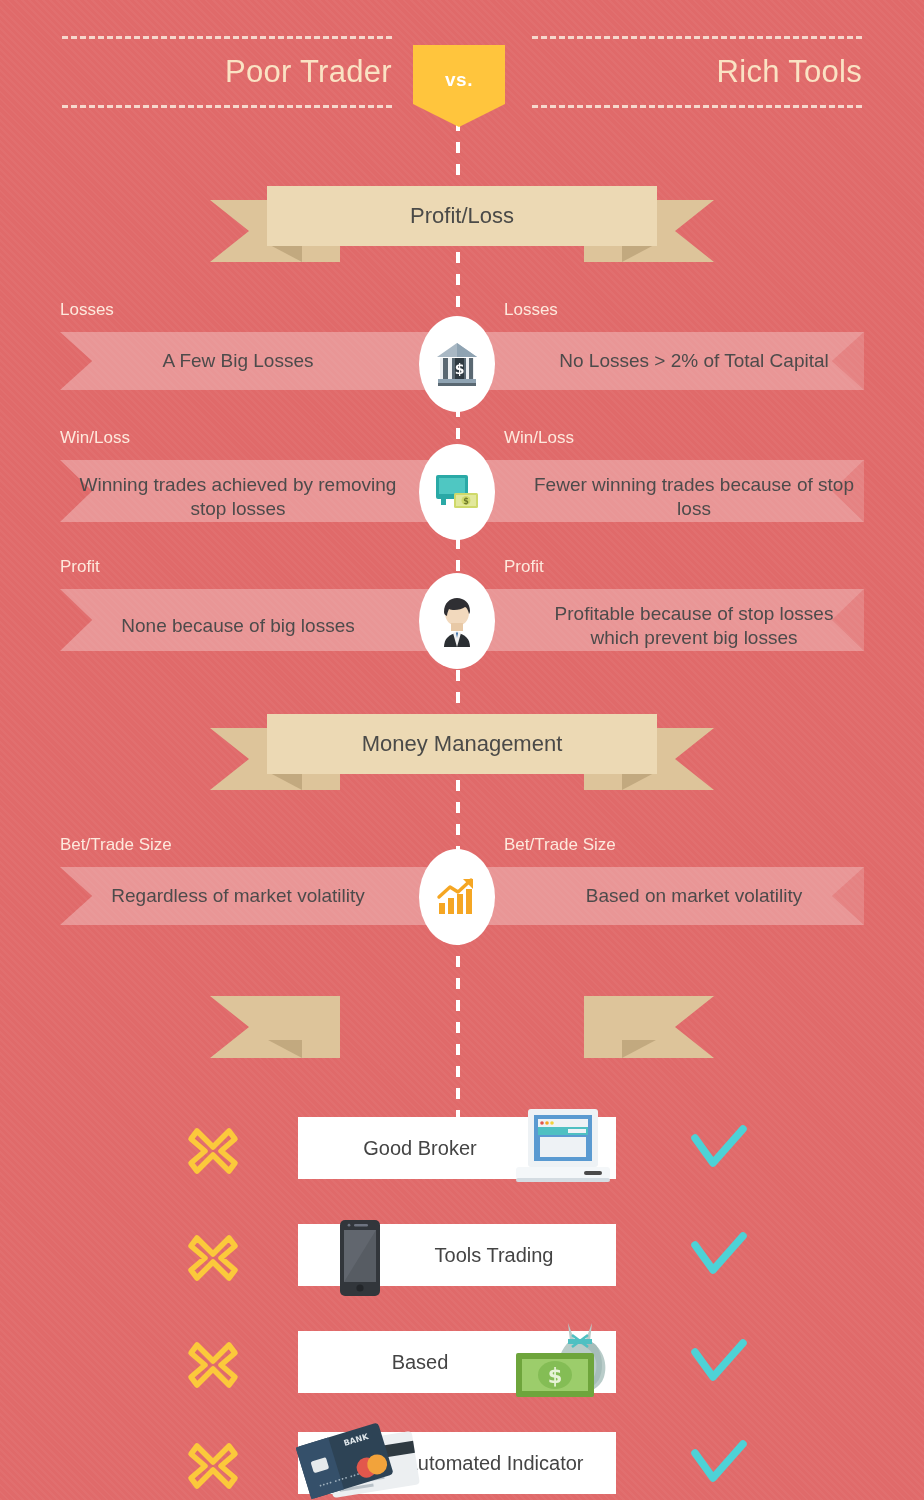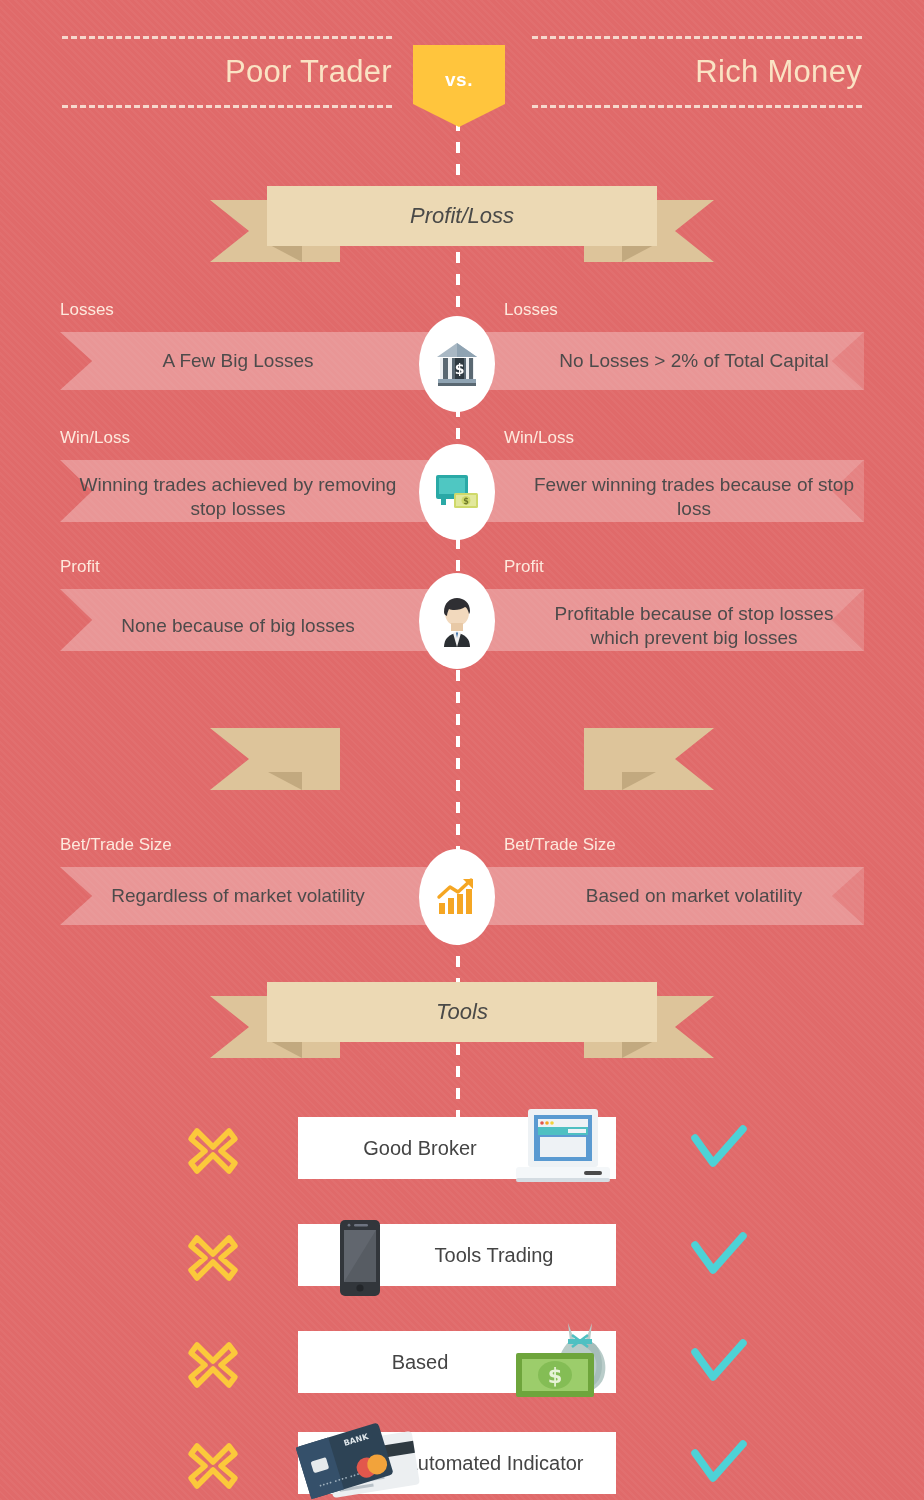--- a/index.html
+++ b/index.html
@@ -41,21 +41,21 @@
     position: absolute; left: 413px; top: 45px; width: 92px; height: 82px;
     background: #ffc53d; z-index: 3;
     clip-path: polygon(0 0, 100% 0, 100% 72%, 50% 100%, 0 72%);
     display: flex; align-items: flex-start; justify-content: center;
   }
   .vs-badge span {
     color: #fff; font-size: 19px; font-weight: bold; margin-top: 24px; letter-spacing: .5px;
   }
 
   
-  .ribbon { position: absolute; left: 0; width: 924px; height: 88px; z-index: 2; font-style: italic; }
+  .ribbon { position: absolute; left: 0; width: 924px; height: 88px; z-index: 2; }
   .ribbon .wing {
     position: absolute; top: 14px; width: 130px; height: 62px;
     background: #ddc49a;
   }
   .ribbon .wing.l { left: 210px; clip-path: polygon(0 0, 100% 0, 100% 100%, 0 100%, 30% 50%); }
   .ribbon .wing.r { right: 210px; clip-path: polygon(0 0, 100% 0, 70% 50%, 100% 100%, 0 100%); }
   .ribbon .fold {
     position: absolute; top: 58px; width: 34px; height: 18px; background: #c2a97f;
   }
   .ribbon .fold.l { left: 268px; clip-path: polygon(0 0, 100% 0, 100% 100%); }
@@ -127,21 +127,21 @@
 <div class="spine"></div>
 
 <div class="header">
   <div class="hdr-side hdr-left">
     <span class="hdr-title">Poor Trader</span>
   </div>
   <div class="vs-badge">
     <span>vs.</span>
   </div>
   <div class="hdr-side hdr-right">
-    <span class="hdr-title">Rich Money</span>
+    <span class="hdr-title">Rich Tools</span>
   </div>
 </div>
 
 <div class="ribbon" style="top:186px">
   <div class="wing l"></div>
   <div class="wing r"></div>
   <div class="fold l"></div>
   <div class="fold r"></div>
   <div class="panel">
     <span>Profit/Loss</span>
@@ -218,20 +218,23 @@
       <path d="M24 38l1 5 1-5-1-1z" fill="#3b6ea5"></path>
     </svg>
   </div>
 </div>
 
 <div class="ribbon" style="top:714px">
   <div class="wing l"></div>
   <div class="wing r"></div>
   <div class="fold l"></div>
   <div class="fold r"></div>
+  <div class="panel">
+    <span>Money Management</span>
+  </div>
 </div>
 
 <div class="cmp-row" style="top:835px">
   <div class="cmp-labels">
     <div class="cmp-label l">Bet/Trade Size</div>
     <div class="cmp-label r">Bet/Trade Size</div>
   </div>
   <div class="cmp-bar">
       <div class="cmp-bar-inner"></div>
     </div>
@@ -247,23 +250,20 @@
       <path d="M27 2 L37 2 L37 12 Z" fill="#f5a623"></path>
     </svg>
   </div>
 </div>
 
 <div class="ribbon" style="top:982px">
   <div class="wing l"></div>
   <div class="wing r"></div>
   <div class="fold l"></div>
   <div class="fold r"></div>
-  <div class="panel">
-    <span>Tools</span>
-  </div>
 </div>
 
 <div class="tool-row" style="top:1117px">
   <span class="mark x">
     <svg width="54" height="52" viewBox="0 0 54 52" aria-hidden="true">
       <path d="M11 8 L27 24 L43 8 L49 16 L35 28 L49 40 L43 48 L27 32 L11 48 L5 40 L19 28 L5 16 Z" fill="none" stroke="#fbc93b" stroke-width="5.5" stroke-linejoin="round"></path>
     </svg>
   </span>
   <div class="tool-card icon-right">
     <span class="t-label">Good Broker</span>

